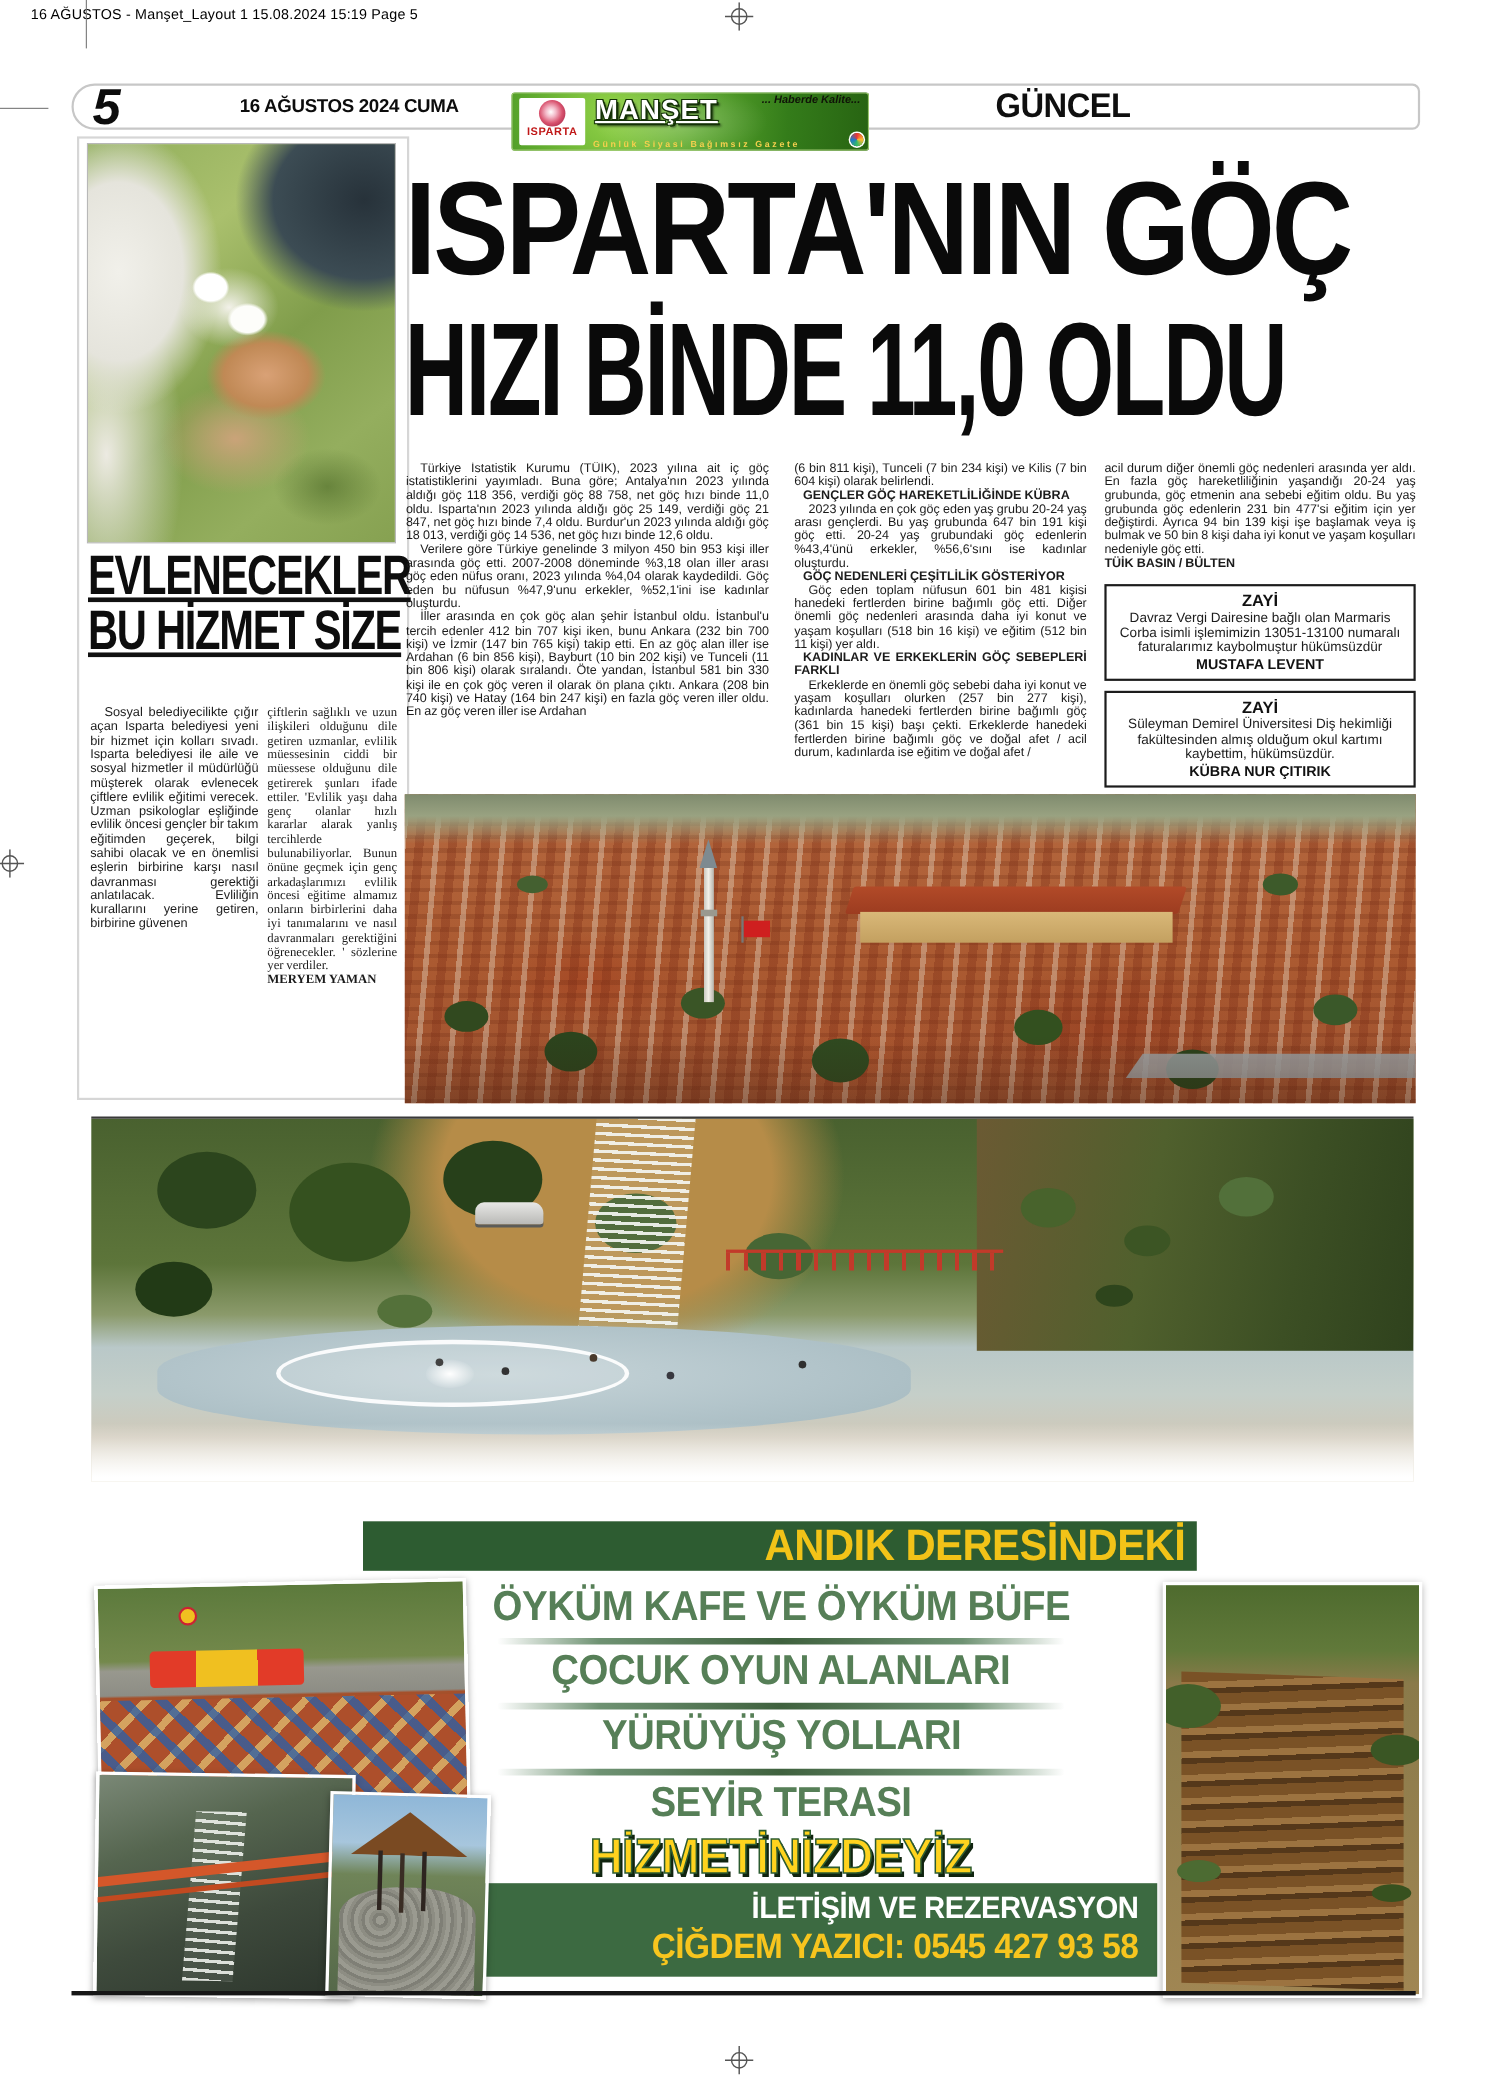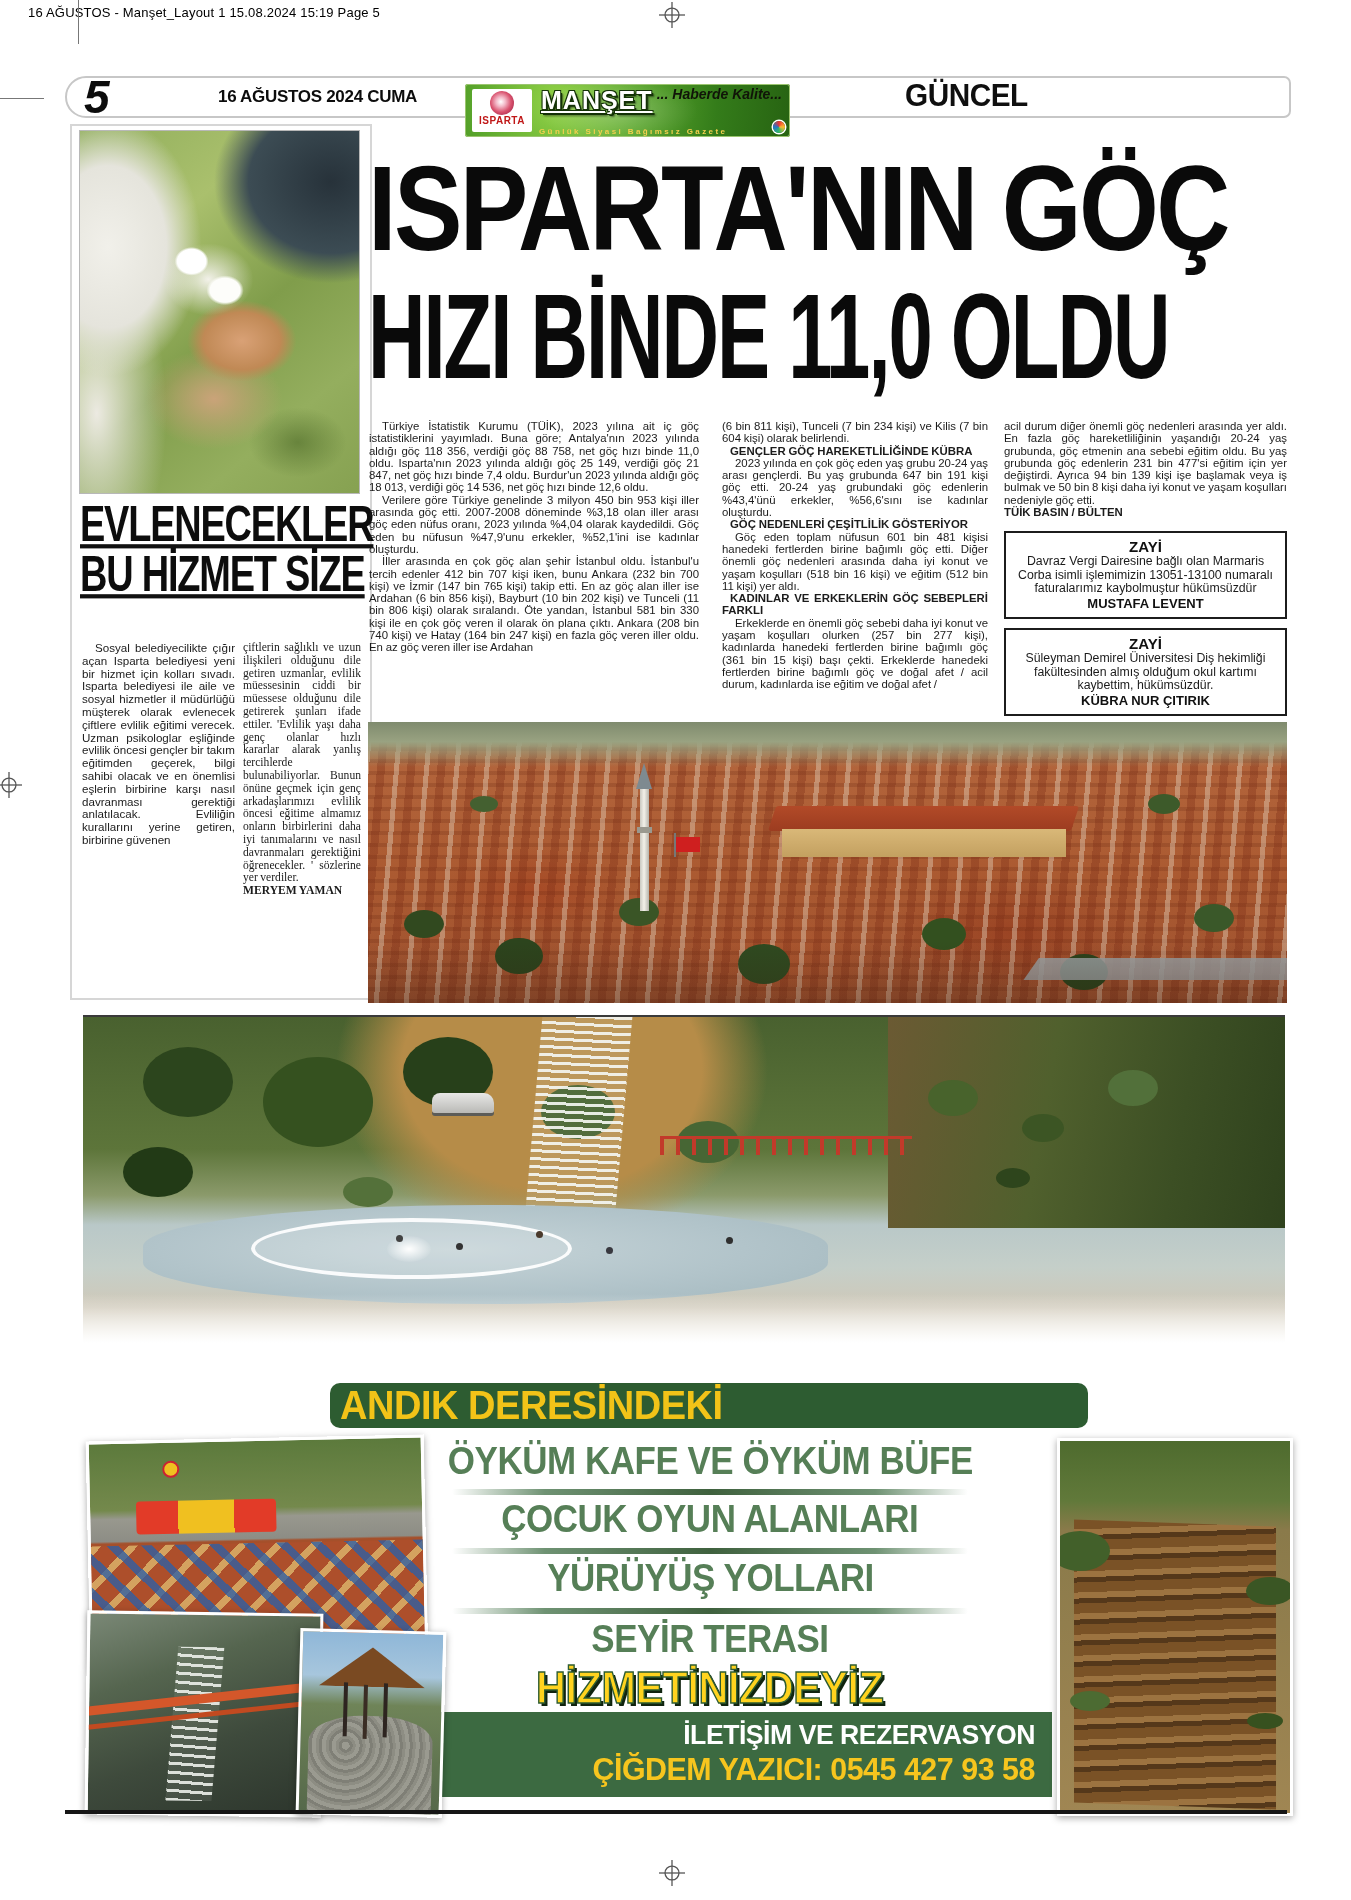--- a/index.html
+++ b/index.html
@@ -25,21 +25,21 @@
     background:radial-gradient(circle at 28% 35%,#93d348 0%,#5aa62c 35%,#347c1a 68%,#276312 100%);
     box-shadow:0 0 0 1px #9bc56f inset;}
   .masthead .swirl{position:absolute;right:18%;top:-40%;width:70%;height:180%;
     background:radial-gradient(closest-side,rgba(255,255,255,.25),rgba(255,255,255,0) 70%);border-radius:50%;}
   .rose-box{position:absolute;left:7px;top:5px;width:60px;height:43px;background:#fff;border-radius:2px;text-align:center;}
   .rose{margin:2px auto 0;width:24px;height:24px;border-radius:50%;
     background:radial-gradient(circle at 45% 45%,#fff 0%,#f3b9c8 25%,#d9536f 55%,#b03050 80%,#8c2440 100%);}
   .rose-city{font-size:10px;font-weight:900;color:#c01818;letter-spacing:.5px;}
   .mast-title{position:absolute;left:76px;top:2px;font-size:25px;font-weight:900;color:#fff;letter-spacing:1px;
     text-shadow:2px 2px 0 #143207,-1px -1px 0 #143207,1px -1px 0 #143207,-1px 1px 0 #143207,3px 3px 2px rgba(0,0,0,.5);text-decoration:underline;}
-  .mast-slogan-top{position:absolute;right:8px;top:2px;font-size:14px;font-weight:800;font-style:italic;color:#101408;}
+  .mast-slogan-top{position:absolute;right:8px;top:2px;font-size:10px;font-weight:800;font-style:italic;color:#101408;}
   .mast-slogan-bottom{position:absolute;left:74px;bottom:1px;font-size:8px;font-weight:700;color:#f4cf4e;letter-spacing:2.4px;white-space:nowrap;}
   .tv-logo{position:absolute;right:5px;bottom:4px;width:12px;height:12px;border-radius:50%;
     background:conic-gradient(#e33,#fb3,#3b6,#27c,#e33);box-shadow:0 0 0 1.5px #fff;}
 
   
   .headline{left:368px;top:148px;width:919px;}
   .hl{font-weight:900;color:#0a0a0a;white-space:nowrap;letter-spacing:-3px;transform-origin:left top;line-height:1;}
   .hl1{font-size:118px;transform:scale(.87,1.02);}
   .hl2{font-size:118px;transform:scale(.675,1.02);margin-top:10px;}
 
@@ -134,22 +134,22 @@
   .pk-rail{position:absolute;left:48%;top:36%;width:21%;height:16px;border-top:3px solid #c23a2a;
     background:repeating-linear-gradient(90deg,#c23a2a 0 4px, rgba(0,0,0,0) 4px 16px);}
   .pk-car{position:absolute;left:29%;top:23%;width:62px;height:20px;border-radius:8px 10px 3px 3px;
     background:linear-gradient(180deg,#e8e8e6,#b9b9b6);box-shadow:0 3px 0 #5c5c58;}
   .pk-people{position:absolute;left:26%;top:66%;width:7px;height:7px;border-radius:50%;background:#424242;
     box-shadow:60px 8px 0 #333,140px -4px 0 #4a3a2c,210px 12px 0 #38383f,330px 2px 0 #2f2f2f;}
   .pk-fade{position:absolute;left:0;bottom:0;width:100%;height:16%;
     background:linear-gradient(180deg,rgba(255,255,255,0),#ffffff 92%);}
 
   
-  .ad-titlebar{left:330px;top:1383px;width:758px;height:45px;background:#2d5c31;border-radius:10px;
-    display:flex;align-items:center;justify-content:flex-start;}
+  .ad-titlebar{left:330px;top:1383px;width:758px;height:45px;background:#2d5c31;border-radius:0;
+    display:flex;align-items:center;justify-content:flex-end;}
   .ad-title{font-size:40px;font-weight:900;color:#f2c318;letter-spacing:-.5px;transform:scaleX(.95);white-space:nowrap;}
   .ad-line{left:368px;width:684px;text-align:center;font-weight:900;color:#567f57;white-space:nowrap;}
   .ad-line span{display:inline-block;transform:scaleX(.92);font-size:38px;letter-spacing:-.5px;}
   .ad-l1{top:1440px;} .ad-l2{top:1498px;} .ad-l3{top:1557px;} .ad-l4{top:1618px;}
   .ad-divider{left:452px;width:516px;height:6px;border-radius:3px;
     background:linear-gradient(90deg,rgba(85,127,90,0) 0%,rgba(85,127,90,.85) 18%,#3f613e 50%,rgba(85,127,90,.85) 82%,rgba(85,127,90,0) 100%);}
   .ad-d1{top:1489px;} .ad-d2{top:1548px;} .ad-d3{top:1608px;}
   .ad-highlight{left:368px;top:1662px;width:684px;text-align:center;white-space:nowrap;}
   .ad-highlight span{display:inline-block;font-size:45px;font-weight:900;color:#ffd31e;letter-spacing:-.5px;transform:scaleX(.92);
     -webkit-text-stroke:1.5px #2d5c31;text-shadow:3px 3px 0 #10240f;}

